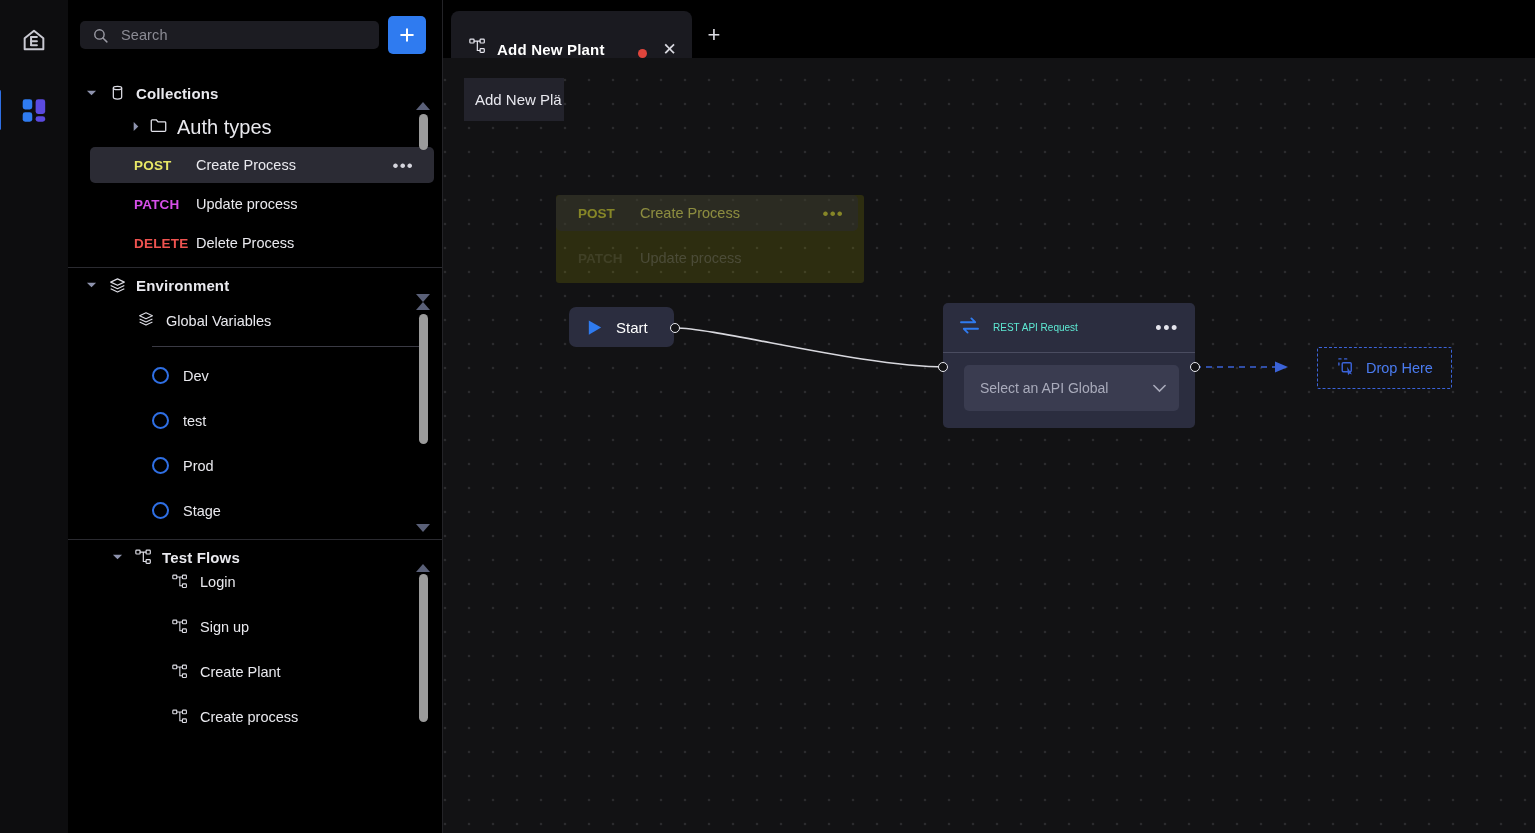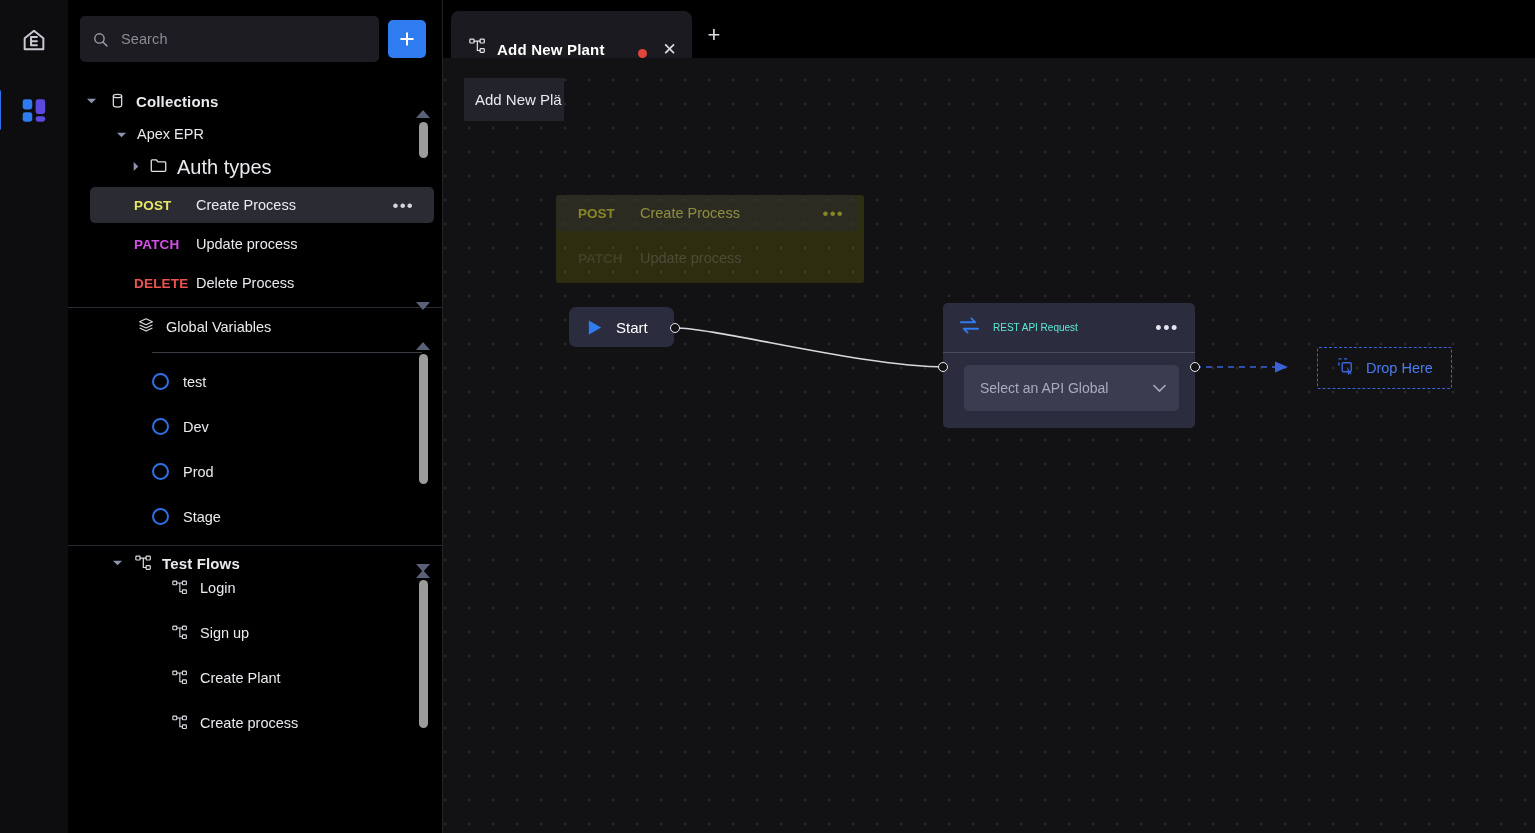--- a/index.html
+++ b/index.html
@@ -38,21 +38,21 @@
     background: #000000;
     border-right: 1px solid #232327;
     position: relative;
     padding: 0 0 0 0;
   }
   .search-row {
     display: flex; align-items: center; gap: 9px;
     padding: 16px 16px 0 12px;
   }
   .search-box {
-    flex: 1; height: 46px; background: #1c1c22;
+    flex: 1; height: 28px; background: #1c1c22;
     border-radius: 5px; display: flex; align-items: center;
     padding: 0 12px; gap: 12px; cursor: text;
   }
   .search-box .ph {
     color: #8b8b94; font-size: 14.5px; letter-spacing: .1px;
   }
   .add-btn {
     width: 38px; height: 38px; background: #2f7bf0; border-radius: 5px;
     display: flex; align-items: center; justify-content: center; cursor: pointer;
   }
@@ -272,28 +272,20 @@
         <span class="g-ico">
           <svg width="15" height="17" viewBox="0 0 18 20" fill="none" stroke="#dcdce4" stroke-width="1.5">
             <ellipse cx="9" cy="3.4" rx="5" ry="2"></ellipse>
             <path d="M4 3.6v10.6c0 1.4 2.2 2.5 5 2.5s5-1.1 5-2.5V3.6" stroke-linecap="round"></path>
           </svg>
         </span>
         <span class="g-label">Collections</span>
       </div>
 
       <div style="position:relative;">
-        <div class="sub-head">
-          <span>
-            <svg width="11" height="8" viewBox="0 0 12 8">
-                <path d="M1 1.5 6 6.5 11 1.5z" fill="#8e93ad"></path>
-              </svg>
-          </span>
-          <span class="s-label">Apex EPR</span>
-        </div>
 
         <div class="folder-row">
           <span>
             <svg width="8" height="11" viewBox="0 0 8 12">
                 <path d="M1.5 1 6.5 6 1.5 11z" fill="#8e93ad"></path>
               </svg>
           </span>
           <span>
             <svg width="17" height="15" viewBox="0 0 20 17" fill="none" stroke="#e2e2ea" stroke-width="1.5">
               <path d="M1.5 14.5V3a1 1 0 0 1 1-1h5l2 2.2h8a1 1 0 0 1 1 1v9.3a1 1 0 0 1-1 1h-15a1 1 0 0 1-1-1z"></path>
@@ -323,40 +315,55 @@
           <div class="track">
             <div class="thumb" style="top:4px; height:36px;"></div>
           </div>
           <div class="tri down"></div>
         </div>
       </div>
 
       <div class="hr-line"></div>
 
       <div class="env-panel">
+        <div class="grp-head">
+          <span class="caret">
+            <svg width="11" height="8" viewBox="0 0 12 8">
+                <path d="M1 1.5 6 6.5 11 1.5z" fill="#8e93ad"></path>
+              </svg>
+          </span>
+          <span class="g-ico">
+            <svg width="17" height="17" viewBox="0 0 20 20" fill="none" stroke="#dcdce4" stroke-width="1.4" stroke-linejoin="round">
+              <path d="M10 2.2 18 6l-8 3.8L2 6z"></path>
+                <path d="M2 10l8 3.8L18 10"></path>
+                <path d="M2 13.8 10 17.6l8-3.8"></path>
+            </svg>
+          </span>
+          <span class="g-label">Environment</span>
+        </div>
 
         <div class="env-item" style="height:38px; padding-left:70px; gap:12px;">
           <span>
             <svg width="16" height="16" viewBox="0 0 20 20" fill="none" stroke="#dcdce4" stroke-width="1.4" stroke-linejoin="round">
               <path d="M10 2.2 18 6l-8 3.8L2 6z"></path>
                 <path d="M2 10l8 3.8L18 10"></path>
                 <path d="M2 13.8 10 17.6l8-3.8"></path>
             </svg>
           </span>
           <span class="e-label">Global Variables</span>
         </div>
         <div class="inner-hr"></div>
 
         <div class="env-item">
           <span class="radio"></span>
-          <span class="e-label">test</span>
+          <span class="e-label">Dev</span>
         </div>
         <div class="env-item">
           <span class="radio"></span>
-          <span class="e-label">Dev</span>
+          <span class="e-label">test</span>
         </div>
         <div class="env-item">
           <span class="radio"></span>
           <span class="e-label">Prod</span>
         </div>
         <div class="env-item">
           <span class="radio"></span>
           <span class="e-label">Stage</span>
         </div>
 

